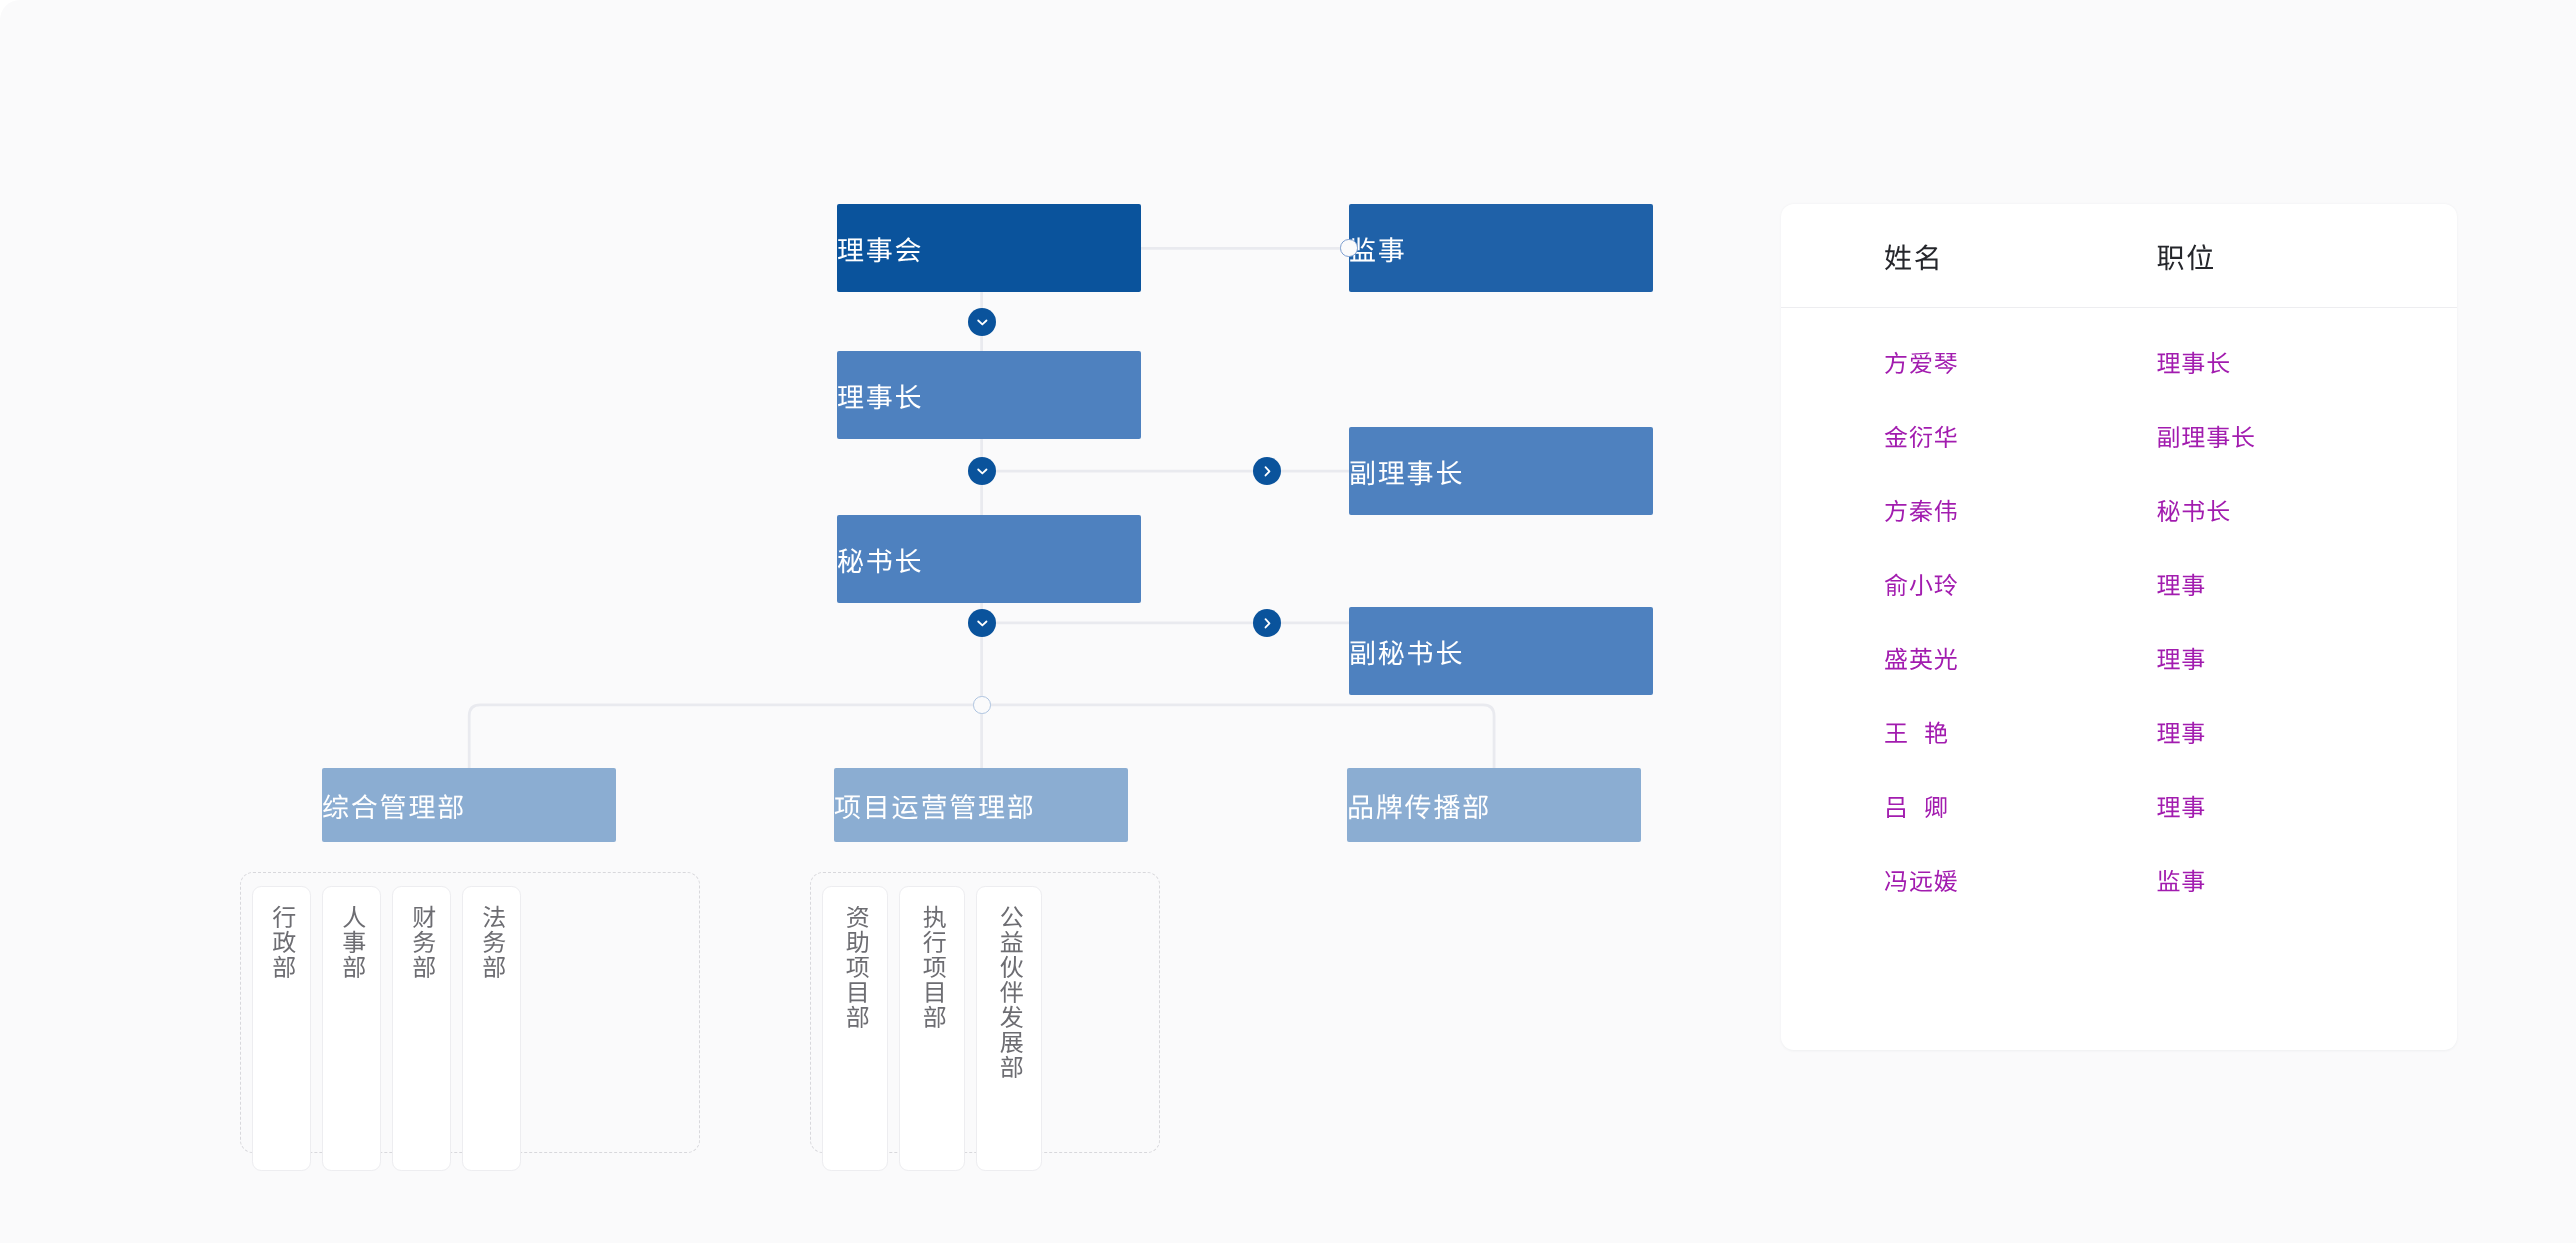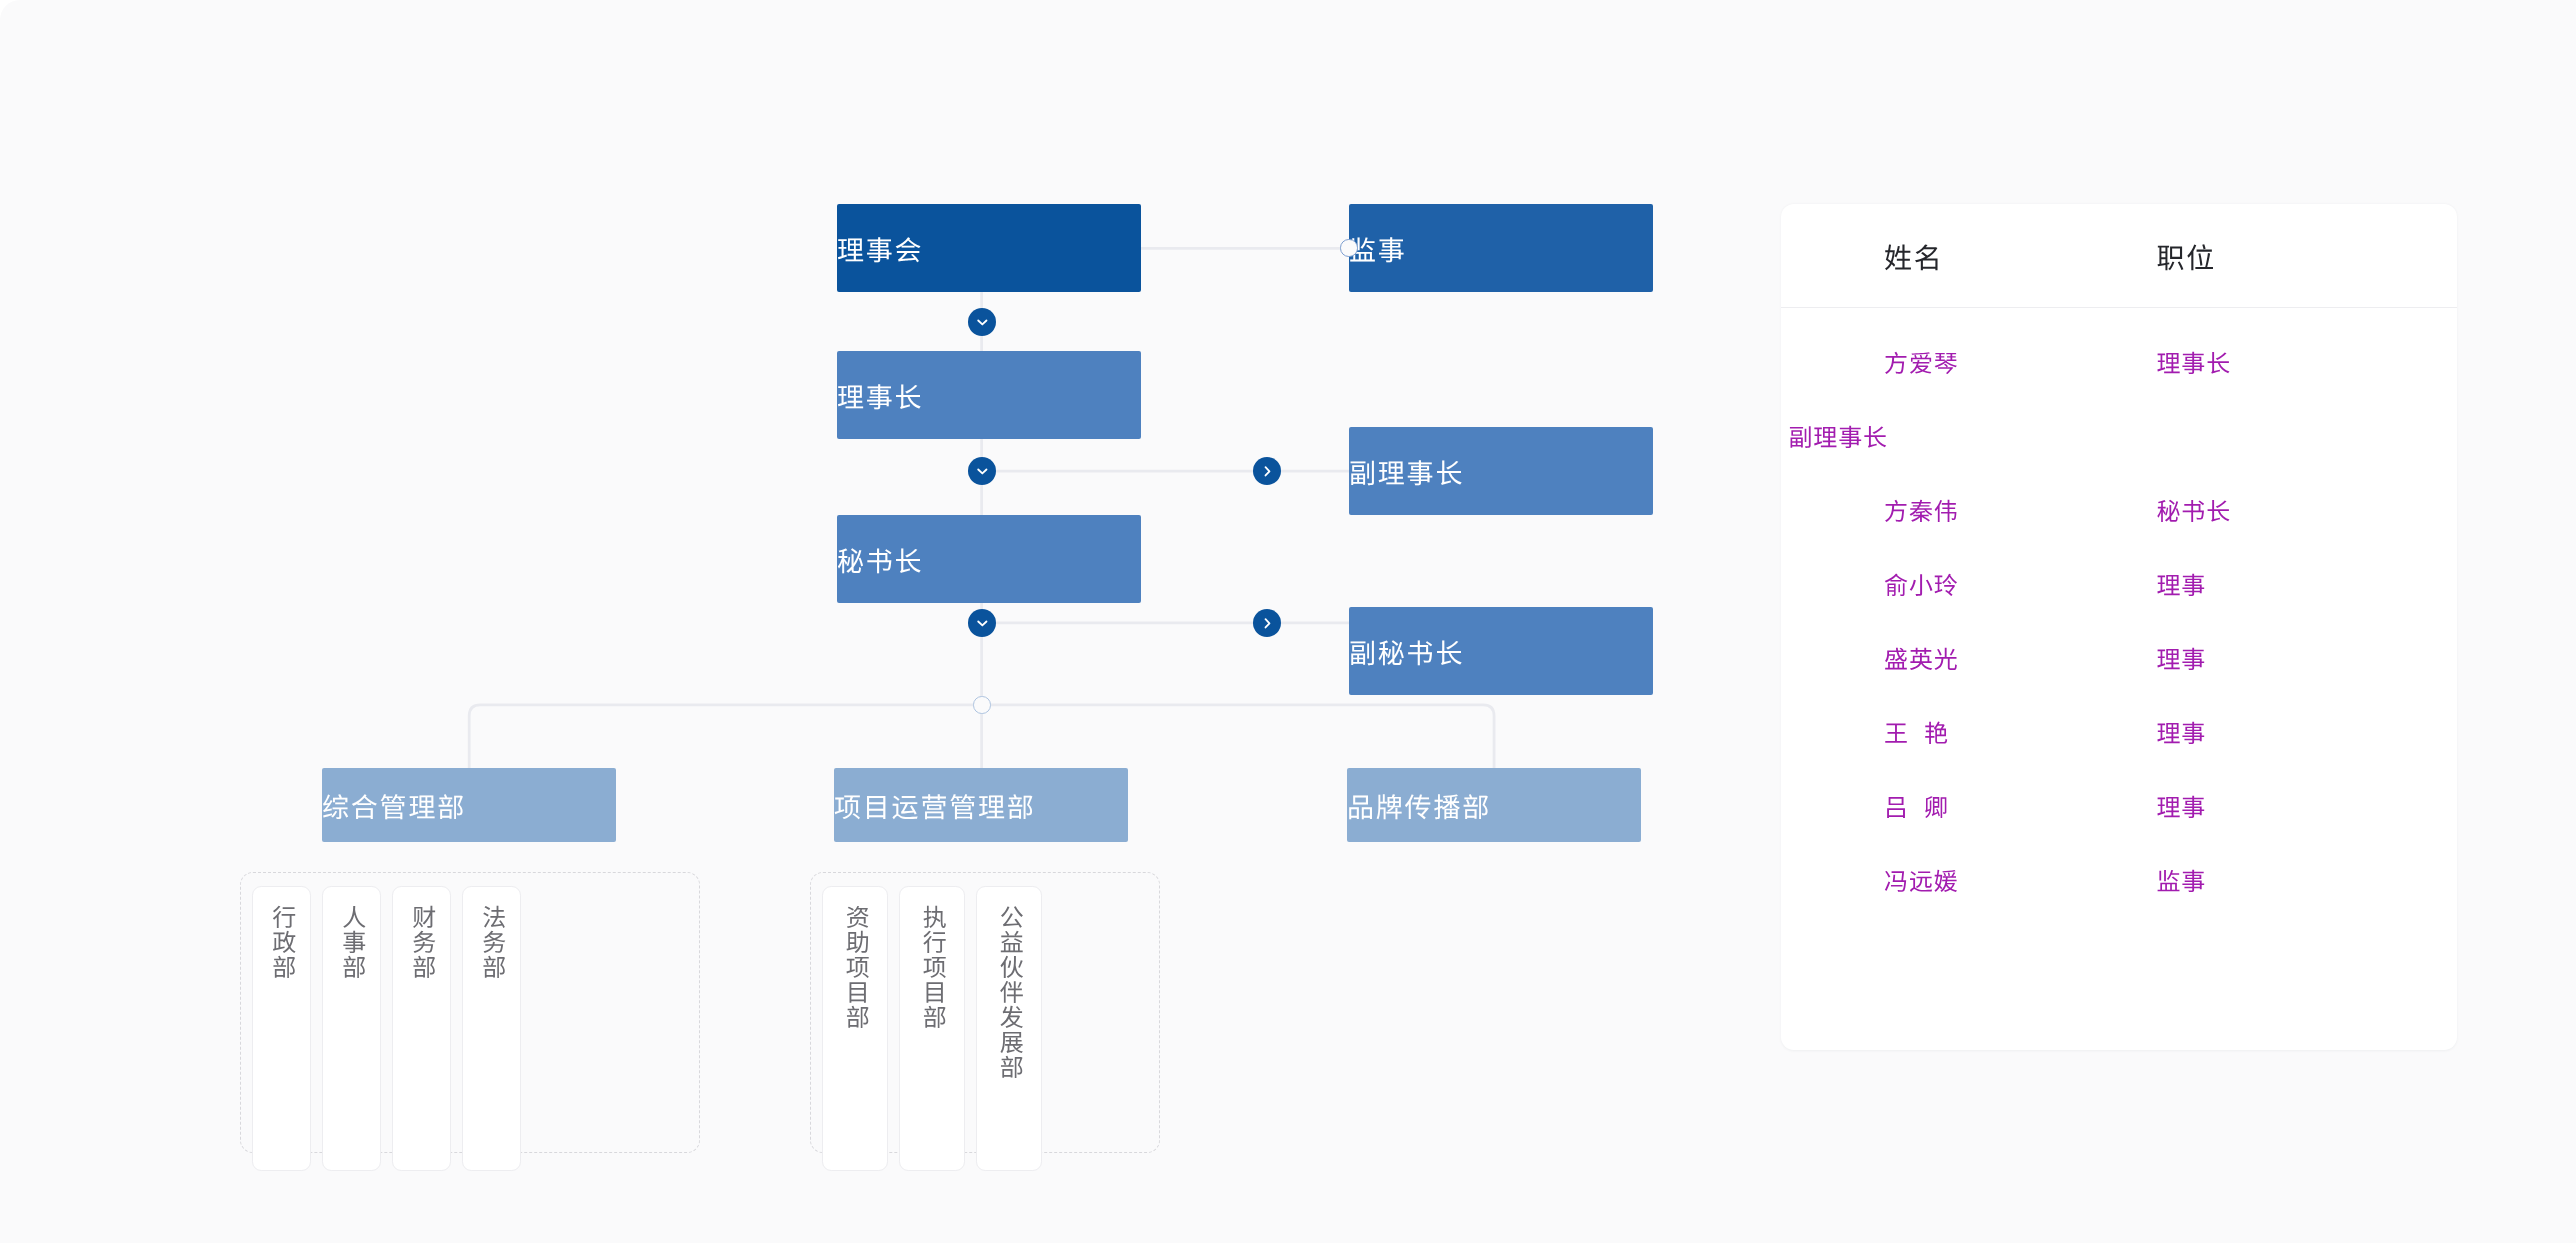--- a/index.html
+++ b/index.html
@@ -263,20 +263,21 @@
       <div class="cell col-name">姓名</div>
       <div class="cell col-role">职位</div>
     </div>
 
     <div class="roster-body">
       <div class="roster-row">
         <div class="cell col-name">方爱琴</div>
         <div class="cell col-role">理事长</div>
       </div>
       <div class="roster-row">
+        <div class="cell col-name">金衍华</div>
         <div class="cell col-role">副理事长</div>
       </div>
       <div class="roster-row">
         <div class="cell col-name">方秦伟</div>
         <div class="cell col-role">秘书长</div>
       </div>
       <div class="roster-row">
         <div class="cell col-name">俞小玲</div>
         <div class="cell col-role">理事</div>
       </div>

